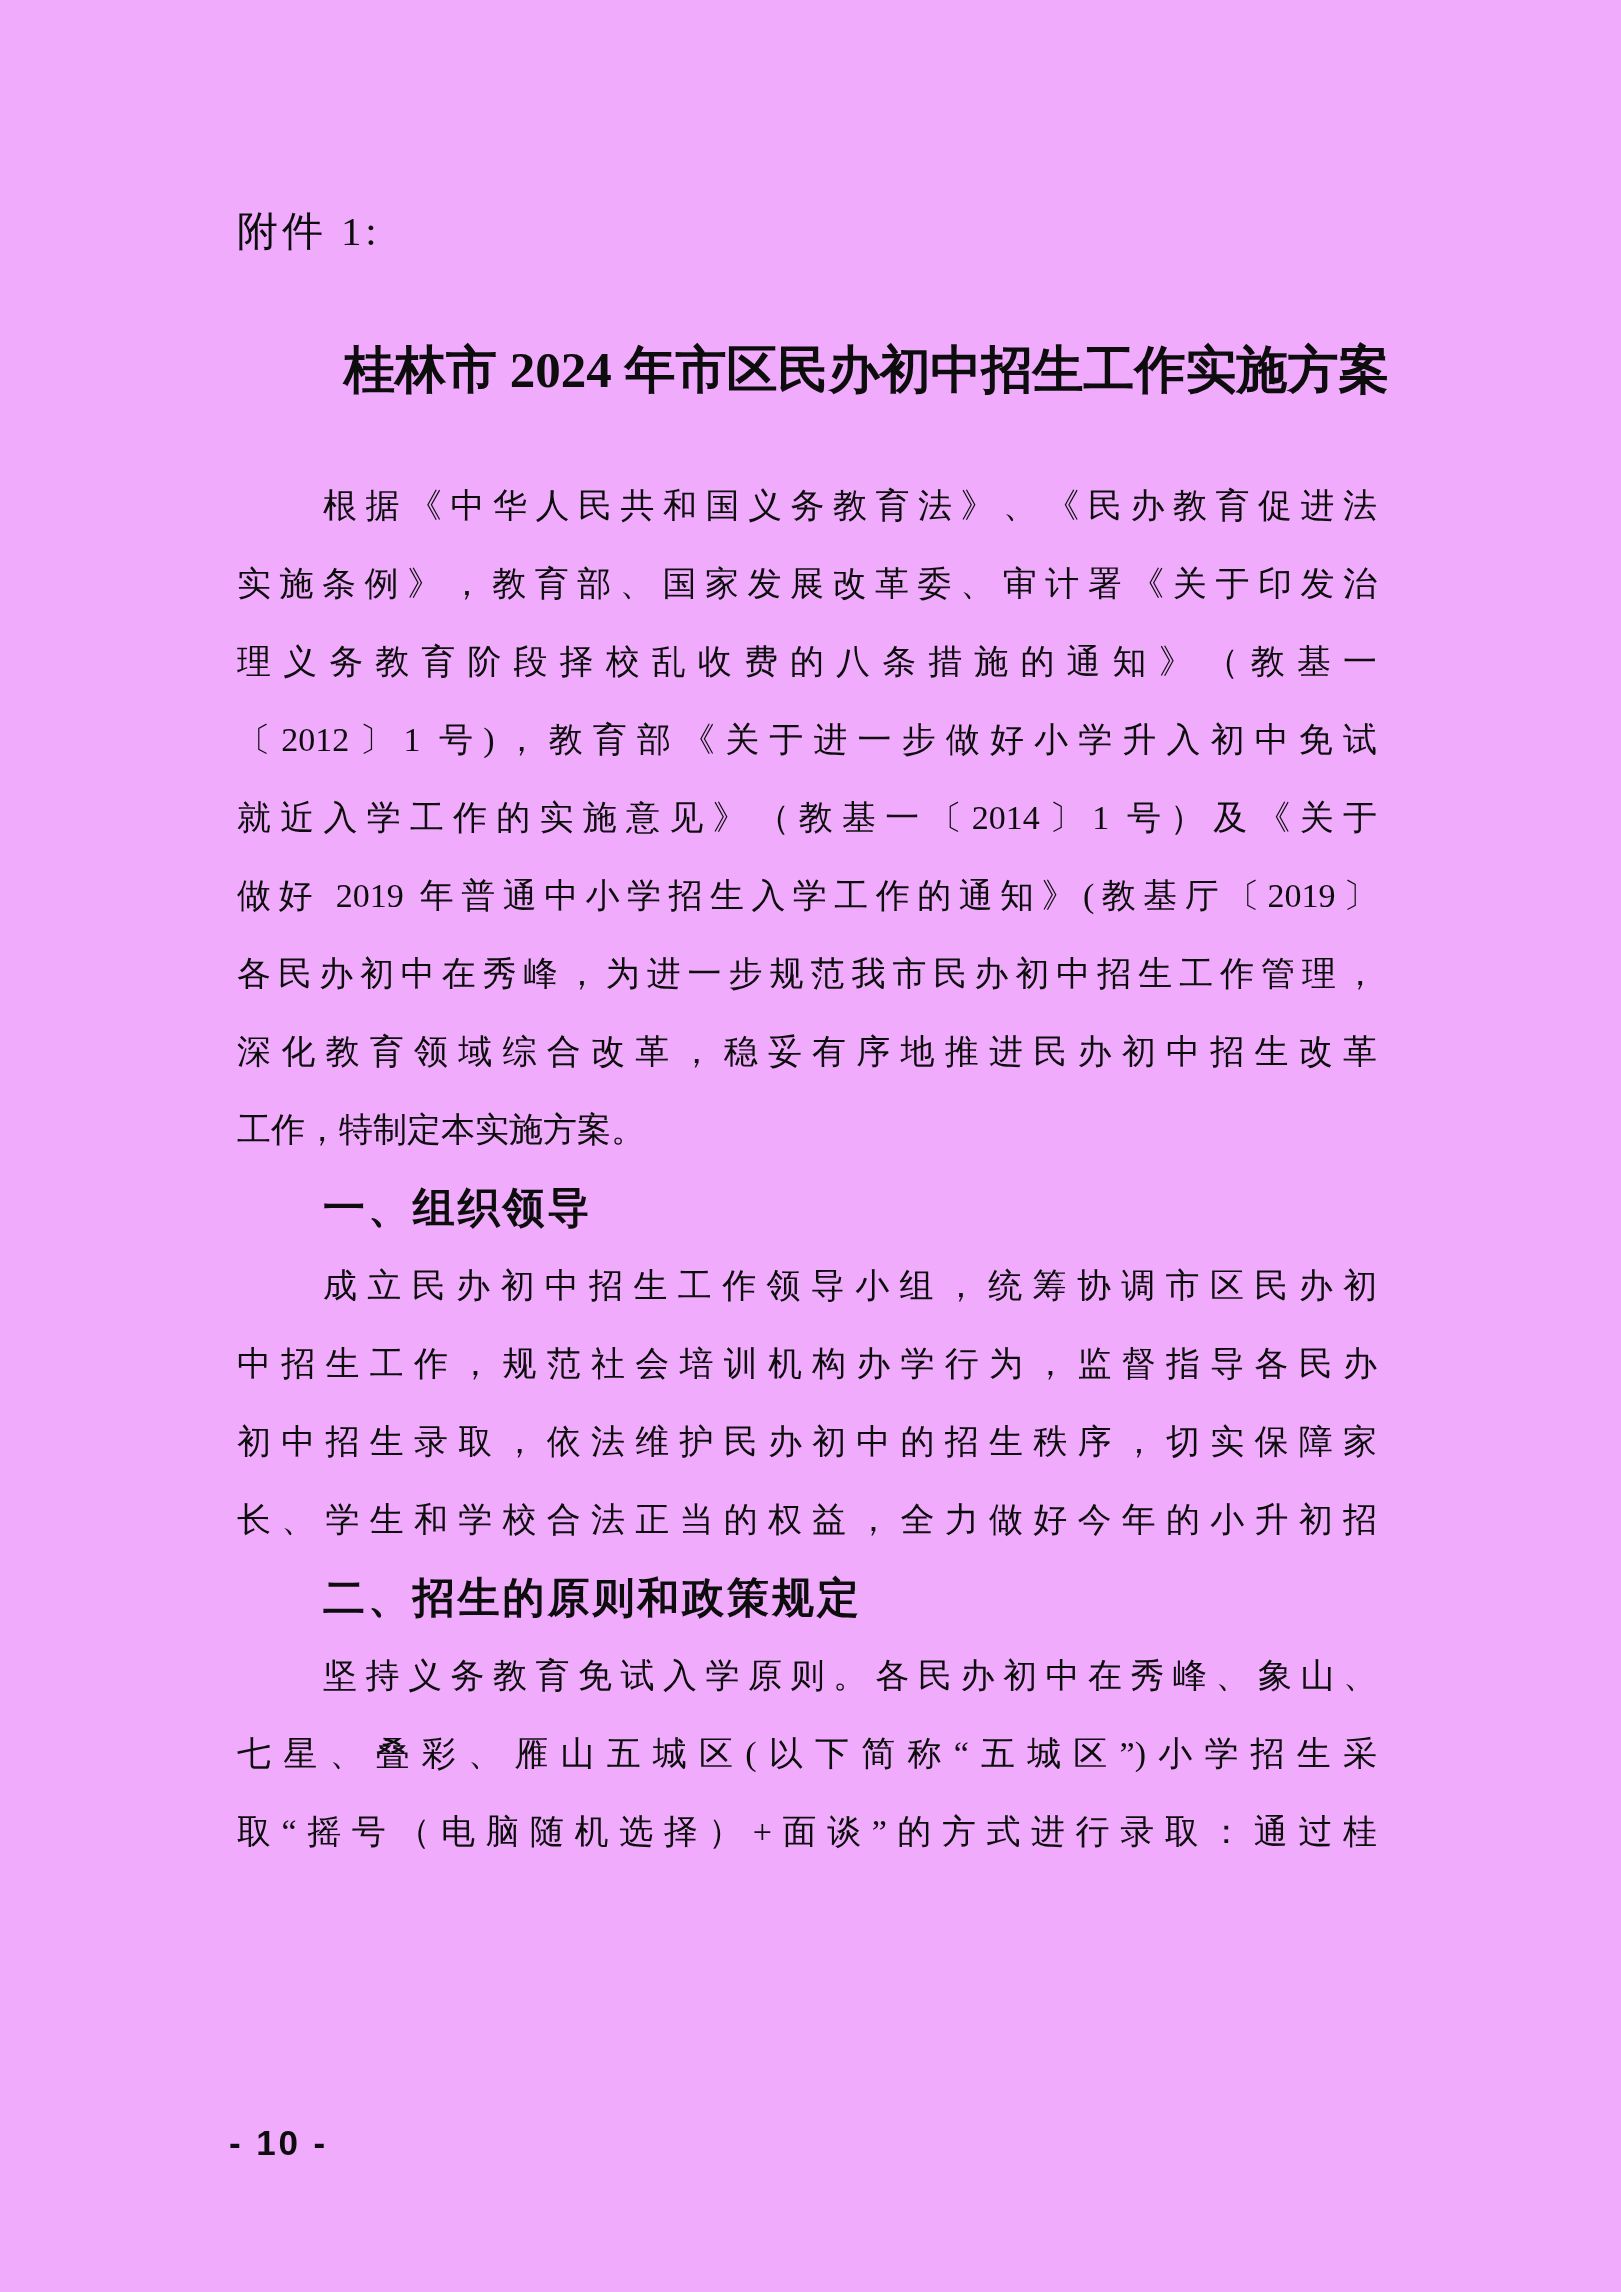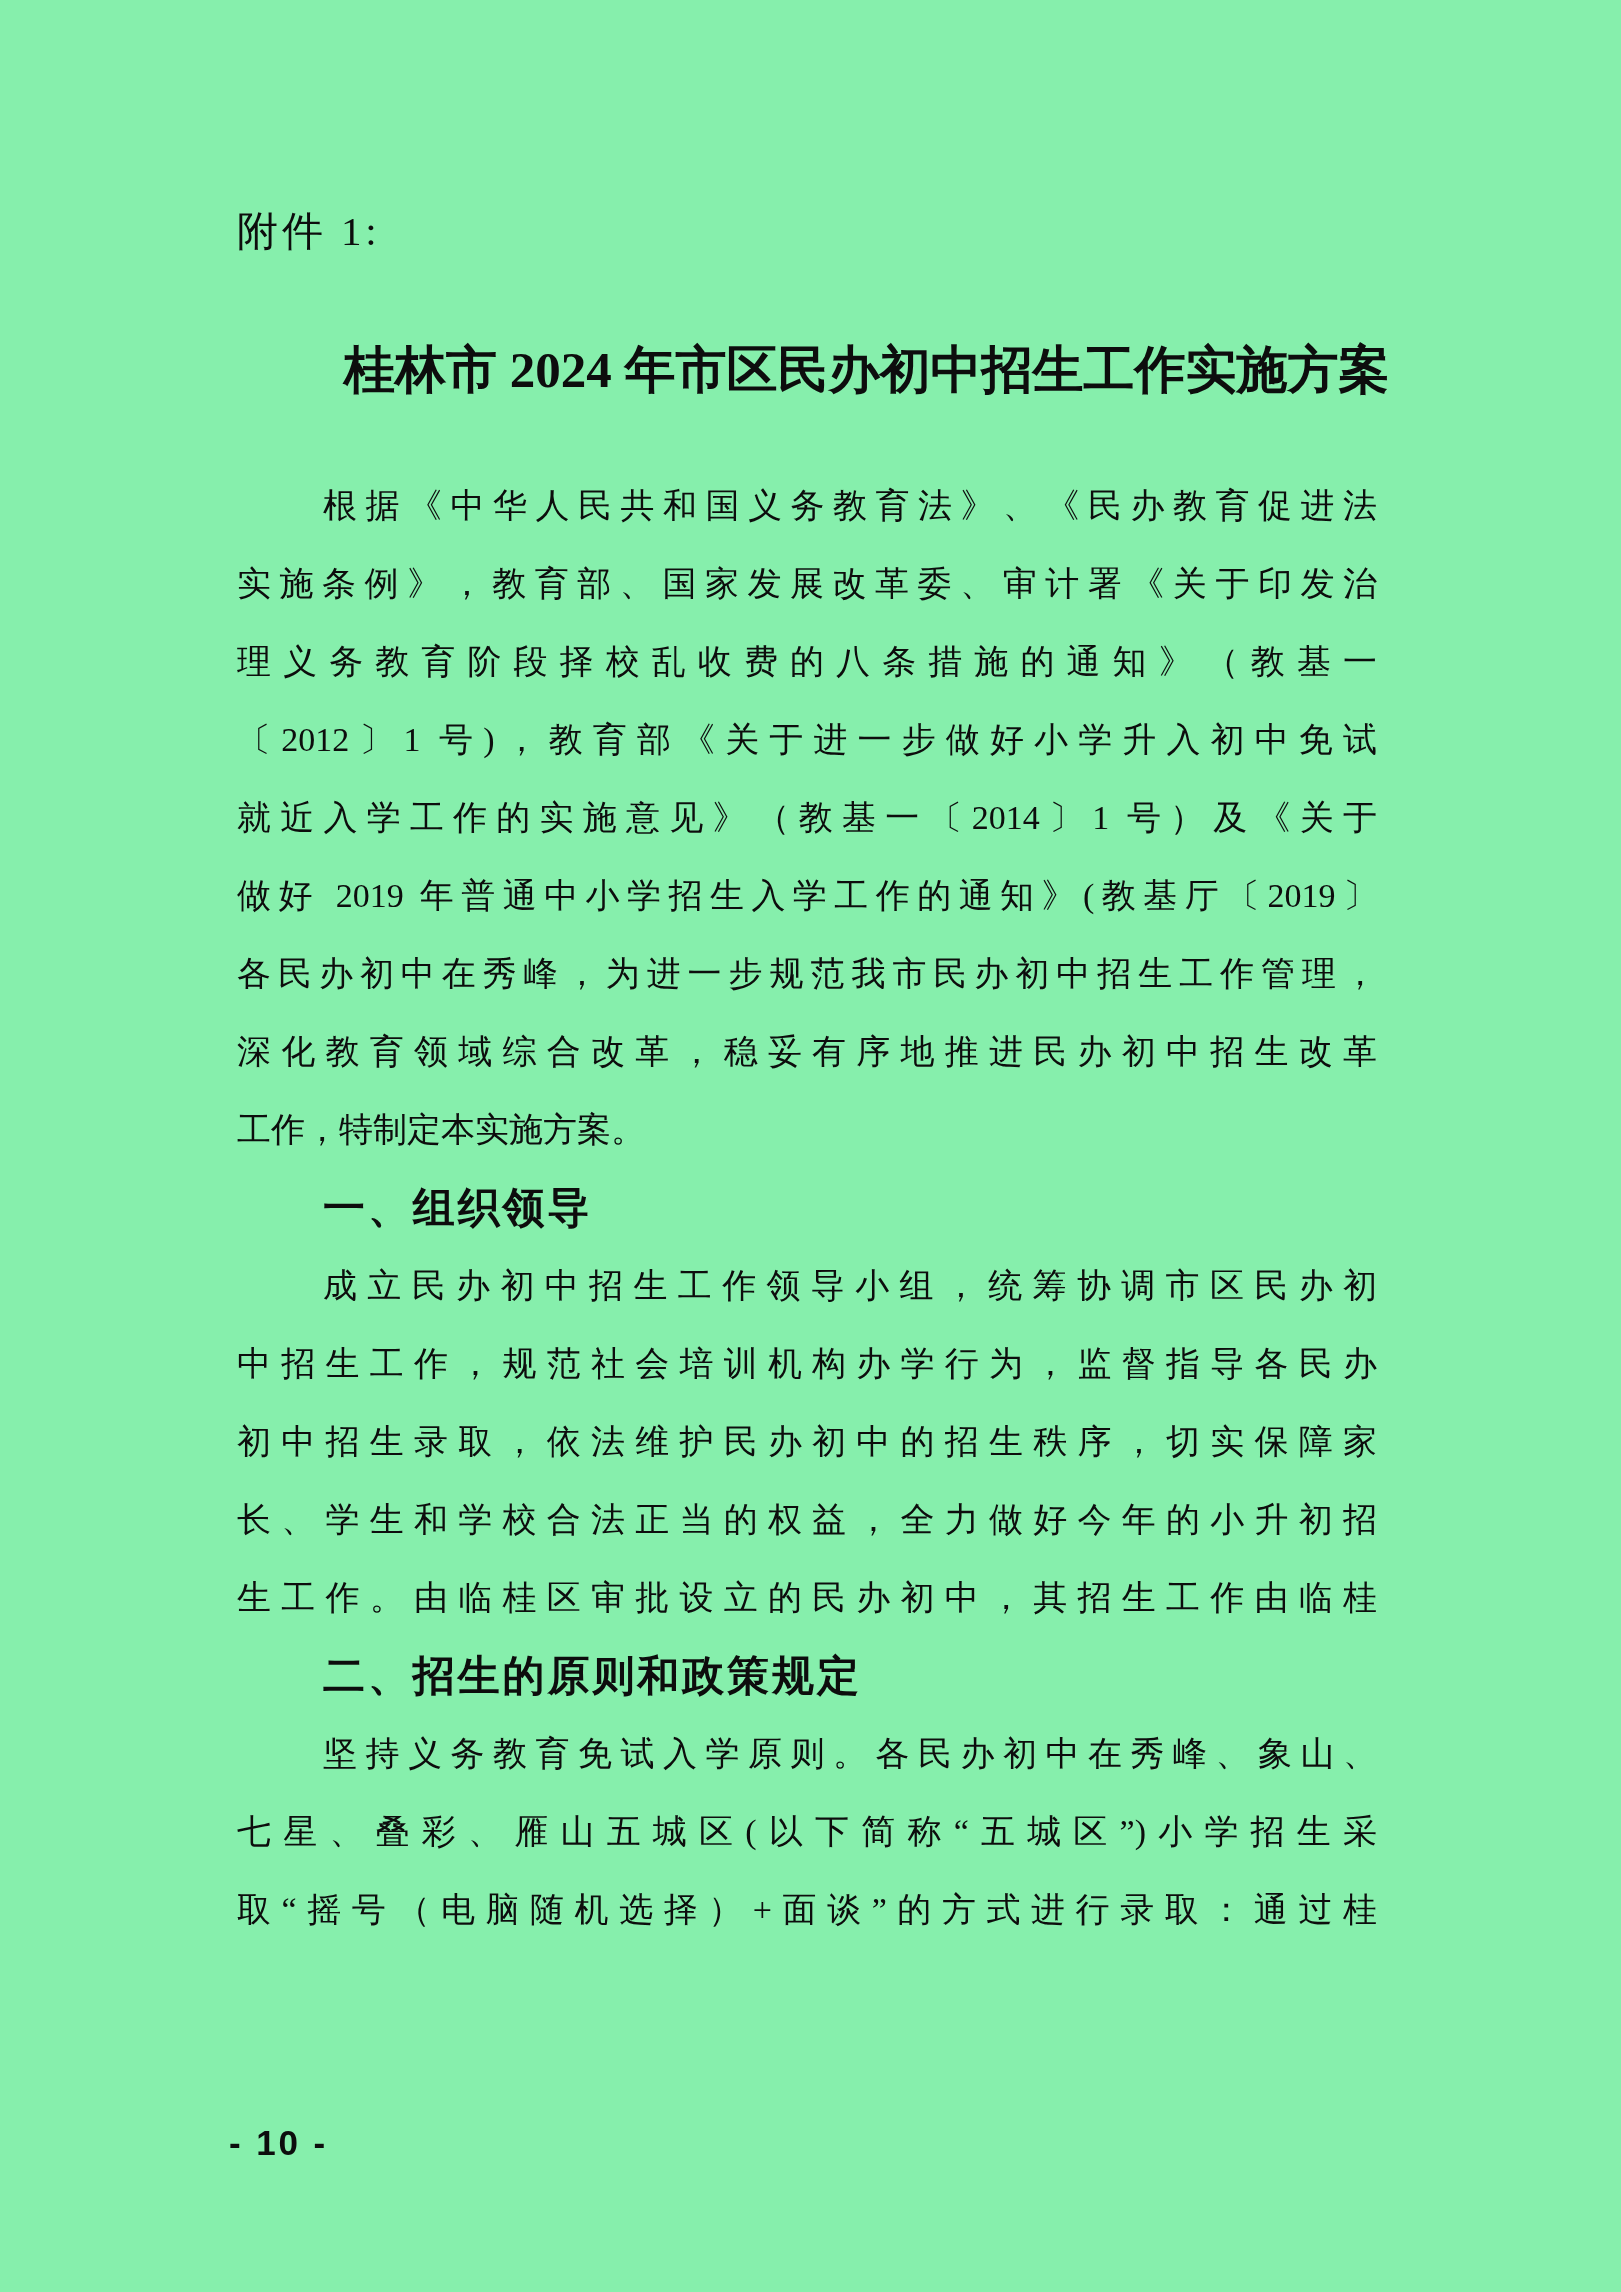--- a/index.html
+++ b/index.html
@@ -1,20 +1,20 @@
 <!DOCTYPE html>
 <html><head>
 <meta charset="utf-8">
 <style>
   html,body { margin:0; padding:0; background:#e8e8e8; }
   .page {
     position:relative;
     width:1621px; height:2293px;
     margin:0 auto;
-    background:#86efac;
+    background:#f0abfc;
     color:#0d0d0d;
     overflow:hidden;
     text-decoration:underline;
   }
   .doc {
     position:absolute;
     left:237px; top:0;
     width:1140px;
   }
   .attachment {
@@ -81,21 +81,20 @@
       <div class="line last">工作，特制定本实施方案。</div>
     </div>
 
     <div class="heading">一、组织领导</div>
 
     <div class="para">
       <div class="line first">成立民办初中招生工作领导小组，统筹协调市区民办初</div>
       <div class="line">中招生工作，规范社会培训机构办学行为，监督指导各民办</div>
       <div class="line">初中招生录取，依法维护民办初中的招生秩序，切实保障家</div>
       <div class="line">长、学生和学校合法正当的权益，全力做好今年的小升初招</div>
-      <div class="line">生工作。由临桂区审批设立的民办初中，其招生工作由临桂</div>
     </div>
 
     <div class="heading">二、招生的原则和政策规定</div>
 
     <div class="para">
       <div class="line first">坚持义务教育免试入学原则。各民办初中在秀峰、象山、</div>
       <div class="line">七星、叠彩、雁山五城区(以下简称“五城区”)小学招生采</div>
       <div class="line">取“摇号（电脑随机选择）+面谈”的方式进行录取：通过桂</div>
     </div>
 

